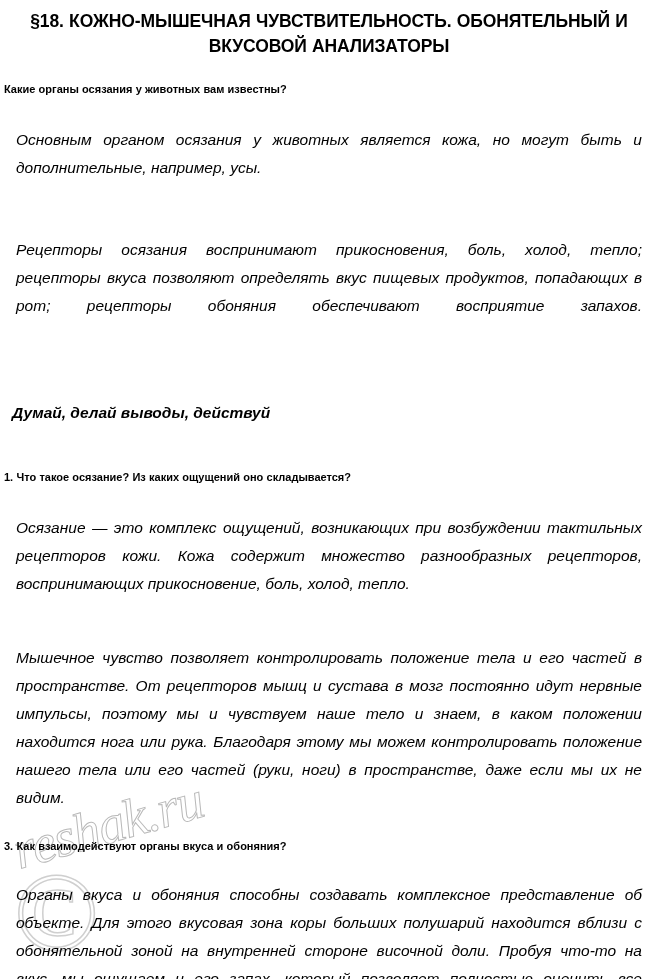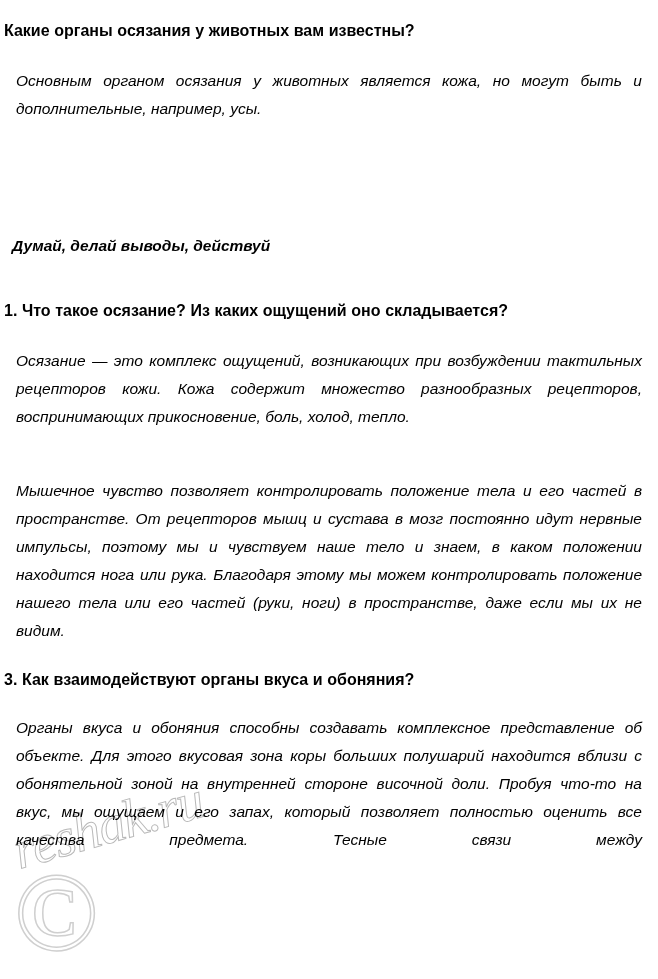--- a/index.html
+++ b/index.html
@@ -71,21 +71,21 @@
     font-size: 17.5px;
     line-height: 25px;
     font-weight: bold;
     text-align: center;
     margin: 9px 0 0 0;
     letter-spacing: -0.1px;
     word-spacing: 0.5px;
   }
 
   p.q-head {
-    font-size: 16px;
+    font-size: 11px;
     line-height: 21px;
     font-weight: bold;
     margin: 0;
     text-align: left;
     word-spacing: 0.2px;
   }
 
   p.body-par {
     font-size: 15.5px;
     line-height: 28px;
@@ -119,34 +119,39 @@
 
 <div class="page">
 
   <div class="watermark">
     <div class="wm-text">reshak.ru</div>
     <div class="wm-copy">©</div>
   </div>
 
   <div class="content">
 
+    <h1 class="doc-title">
+      <span>§18. КОЖНО-МЫШЕЧНАЯ ЧУВСТВИТЕЛЬНОСТЬ. ОБОНЯТЕЛЬНЫЙ</span>
+      <span>И ВКУСОВОЙ АНАЛИЗАТОРЫ</span>
+    </h1>
 
     <div class="sp-20"></div>
 
     <p class="q-head">Какие органы осязания у животных вам известны?</p>
 
     <div class="sp-14"></div>
 
     <p class="body-par">Основным органом осязания у животных является кожа, но могут быть и дополнительные, например, усы.</p>
 
     <div class="sp-16"></div>
 
 
     <div class="sp-14"></div>
 
+    <p class="body-par forcefull">Рецепторы осязания воспринимают прикосновения, боль, холод, тепло; рецепторы вкуса позволяют определять вкус пищевых продуктов, попадающих в рот; рецепторы обоняния обеспечивают восприятие запахов.</p>
 
     <div class="sp-62"></div>
 
     <p class="section-label">Думай, делай выводы, действуй</p>
 
     <div class="sp-16"></div>
 
 
     <div class="sp-20"></div>
 

